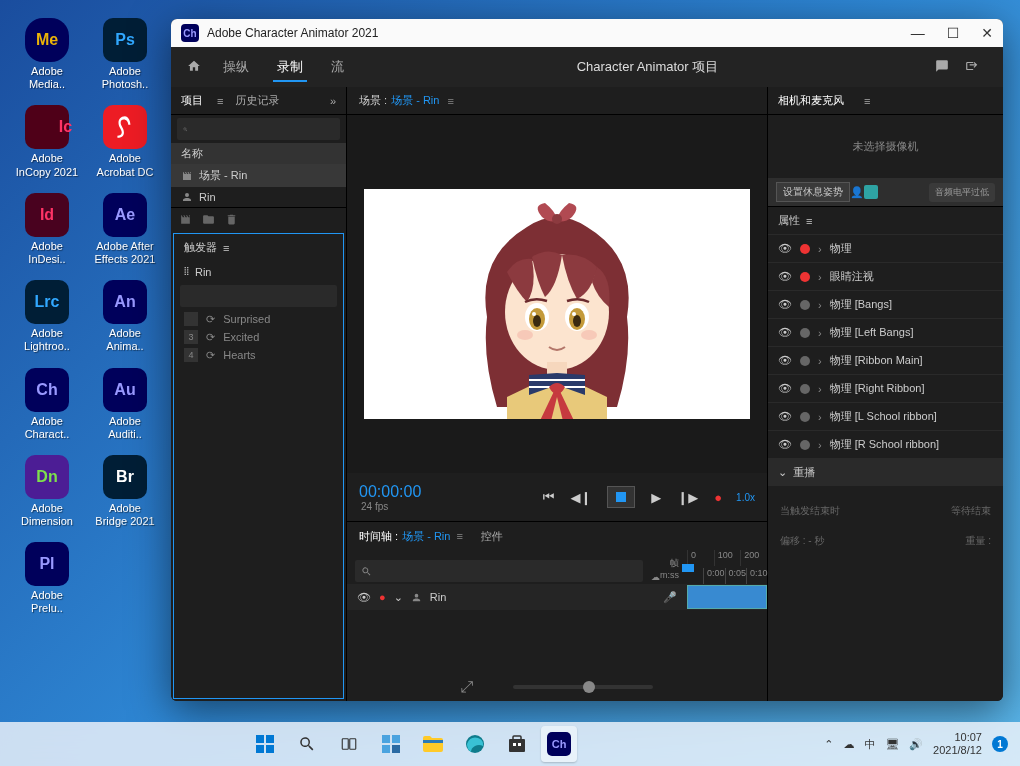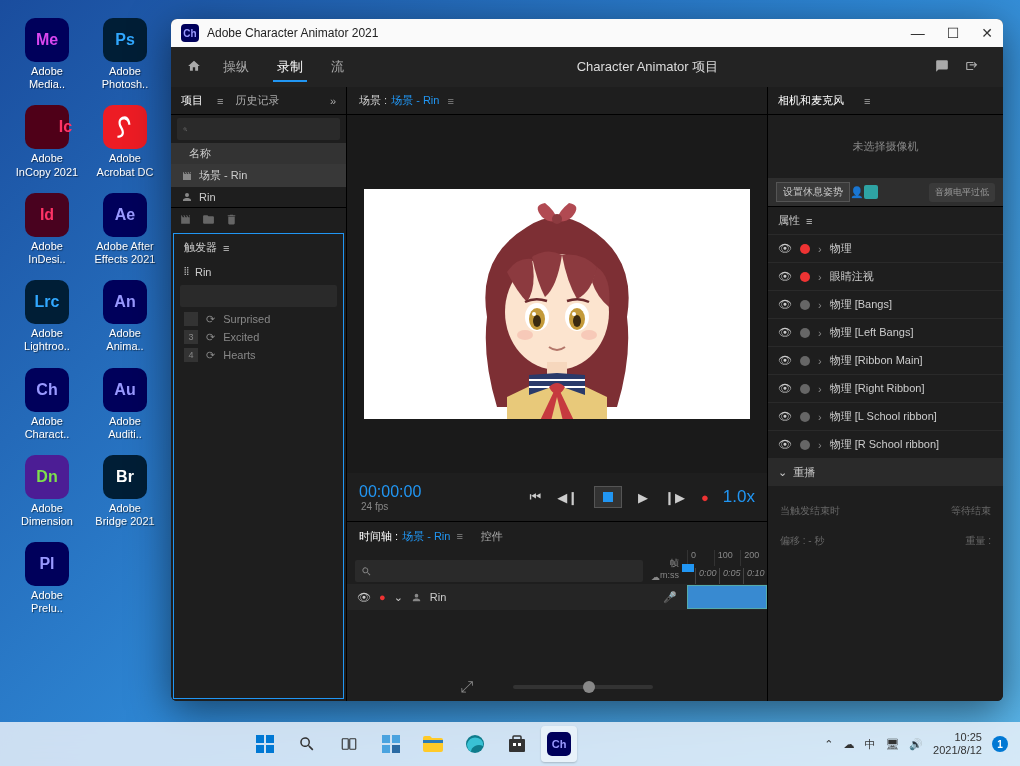--- a/index.html
+++ b/index.html
@@ -5,21 +5,21 @@
 * { margin: 0; padding: 0; box-sizing: border-box; font-family: "Microsoft YaHei", "Segoe UI", sans-serif; }
 body { width: 1020px; height: 766px; background: linear-gradient(135deg, #1a4d9e 0%, #2e87d4 50%, #5ab5e8 100%); position: relative; overflow: hidden; }
 
 
 .desktop { position: absolute; top: 18px; left: 12px; display: grid; grid-template-columns: 70px 70px; gap: 14px 8px; }
 .desktop-icon { display: flex; flex-direction: column; align-items: center; cursor: pointer; }
 .icon-box { width: 44px; height: 44px; border-radius: 10px; display: flex; align-items: center; justify-content: center; font-size: 16px; font-weight: bold; color: white; }
 .icon-label { color: white; font-size: 11px; text-align: center; margin-top: 3px; text-shadow: 1px 1px 1px rgba(0,0,0,.5); white-space: pre; line-height: 1.2; }
 .recycle { background: white; }
 .recycle svg { width: 28px; height: 28px; }
-.me { background: #00005b; color: #d946ef; }
+.me { background: #00005b; color: #eab308; border-radius: 18px; }
 .ps { background: #001e36; color: #31a8ff; }
 .ic { background: #4f0018; color: #ff3366; padding-left: 37px; }
 .acrobat { background: #ed1c24; }
 .id { background: #49021f; color: #ff3366; }
 .ae { background: #00005b; color: #9999ff; }
 .lrc { background: #001e36; color: #31a8ff; }
 .an { background: #00005b; color: #9999ff; }
 .ch-i { background: #00005b; color: #9999ff; }
 .au { background: #00005b; color: #9999ff; }
 .dn { background: #4c1d95; color: #7de04c; }
@@ -47,21 +47,21 @@
 
 
 .left { display: flex; flex-direction: column; border-right: 1px solid #000; }
 .panel-head { height: 28px; display: flex; align-items: center; padding: 0 10px; font-size: 11px; color: #aaa; border-bottom: 1px solid #000; }
 .panel-head .tab { margin-right: 14px; cursor: pointer; }
 .panel-head .tab.active { color: #fff; }
 .panel-head .more { margin-left: auto; cursor: pointer; }
 .search { display: flex; align-items: center; background: #2a2a2a; height: 22px; margin: 3px 6px; padding: 0 6px; border-radius: 2px; }
 .search svg { width: 11px; height: 11px; fill: #888; }
 .search input { background: none; border: none; outline: none; color: #ccc; font-size: 11px; margin-left: 4px; flex: 1; }
-.list-header { background: #333; padding: 3px 18px; font-size: 11px; color: #ccc; }
+.list-header { background: #333; padding: 3px 10px; font-size: 11px; color: #ccc; }
 .list-item { padding: 4px 10px; font-size: 11px; color: #ccc; display: flex; align-items: center; gap: 6px; cursor: pointer; }
 .list-item.sel { background: #383838; }
 .list-item svg { width: 12px; height: 12px; fill: #888; }
 .sub-toolbar { height: 24px; display: flex; align-items: center; padding: 0 8px; gap: 10px; border-top: 1px solid #000; }
 .sub-toolbar svg { width: 13px; height: 13px; fill: #666; cursor: pointer; }
 
 .triggers { border: 1px solid #2196f3; margin: 2px; flex: 1; display: flex; flex-direction: column; }
 .triggers-head { padding: 6px 10px; font-size: 11px; color: #ccc; display: flex; align-items: center; gap: 6px; }
 .trigger-item { padding: 2px 10px; font-size: 11px; color: #888; display: flex; align-items: center; gap: 8px; cursor: pointer; }
 .trigger-item .num { background: #333; width: 14px; height: 14px; display: flex; align-items: center; justify-content: center; font-size: 9px; }
@@ -75,34 +75,34 @@
 .preview-canvas { width: 386px; height: 230px; background: #fff; position: relative; overflow: hidden; }
 .character { position: absolute; left: 50%; top: 8px; transform: translateX(-50%); }
 .transport { height: 48px; display: flex; align-items: center; padding: 0 12px; color: #2196f3; font-size: 14px; justify-content: space-between; }
 .transport .time { font-size: 16px; }
 .transport .fps { font-size: 10px; color: #888; margin-left: 2px; }
 .transport-btns { margin-left: auto; display: flex; align-items: center; gap: 16px; }
 .transport-btns span { cursor: pointer; color: #ccc; font-size: 13px; }
 .transport-btns .stop { width: 28px; height: 22px; background: #333; border: 1px solid #555; display: flex; align-items: center; justify-content: center; }
 .transport-btns .stop span { width: 10px; height: 10px; background: #2196f3; }
 .transport-btns .rec { color: #e33; }
-.transport .speed { margin-left: 14px; color: #2196f3; font-size: 17px; }
+.transport .speed { margin-left: 14px; color: #2196f3; font-size: 10px; }
 
 .timeline { border-top: 1px solid #000; display: flex; flex-direction: column; height: 180px; }
 .timeline-head { height: 28px; display: flex; align-items: center; padding: 0 12px; font-size: 11px; color: #ccc; }
 .timeline-head .tl-title { color: #fff; }
 .timeline-head .scene { color: #2196f3; }
 .timeline-body { display: flex; flex: 1; flex-direction: column; }
 .tl-ruler { display: grid; grid-template-columns: 340px 1fr; height: 34px; font-size: 9px; color: #888; }
 .tl-ruler-left { display: flex; align-items: flex-end; padding: 0 8px 2px; }
 .tl-ruler-left .search { flex: 1; margin: 0; }
 .tl-ruler-right { position: relative; }
 .tl-ruler-right .ticks { position: absolute; left: 0; right: 0; top: 0; height: 16px; display: flex; }
 .tl-ruler-right .ticks span { flex: 1; border-left: 1px solid #333; padding-left: 3px; }
-.tl-ruler-right .mss { position: absolute; left: 8px; right: 0; bottom: 0; height: 16px; display: flex; font-style: italic; }
+.tl-ruler-right .mss { position: absolute; left: 16px; right: 0; bottom: 0; height: 16px; display: flex; }
 .tl-ruler-right .mss span { flex: 1; border-left: 1px solid #444; padding-left: 3px; }
 .tl-playhead { position: absolute; left: 0; top: 0; bottom: 0; width: 1px; }
 .tl-playhead::before { content: ''; position: absolute; left: -5px; top: 14px; width: 12px; height: 8px; background: #2196f3; }
 .tl-track { display: grid; grid-template-columns: 340px 1fr; height: 26px; background: #252525; }
 .tl-track-label { display: flex; align-items: center; padding: 0 10px; gap: 8px; font-size: 11px; color: #ccc; }
 .tl-track-label svg { width: 11px; height: 11px; fill: #888; }
 .tl-track-bar { background: #388ad1; border: 1px solid #5aa; margin: 1px 0; }
 .tl-footer { height: 28px; display: flex; align-items: center; justify-content: center; padding: 0 10px; }
 .tl-footer .expand { color: #888; cursor: pointer; margin-right: 40px; }
 .tl-footer .slider { flex: 0 0 140px; height: 4px; background: #333; border-radius: 2px; position: relative; }
@@ -576,18 +576,18 @@
         <div style="width:24px;height:24px;background:#00005b;color:#9999ff;border-radius:5px;font-size:11px;font-weight:bold;display:flex;align-items:center;justify-content:center">Ch</div>
       </div>
   </div>
   <div class="tray">
     <span>⌃</span>
     <span>☁</span>
     <span>中</span>
     <span>🖥</span>
     <span>🔊</span>
     <div class="clock">
-      <div>10:25</div>
+      <div>10:07</div>
       <div>2021/8/12</div>
     </div>
     <span class="notif">1</span>
   </div>
 </div>
 
 </body></html>

